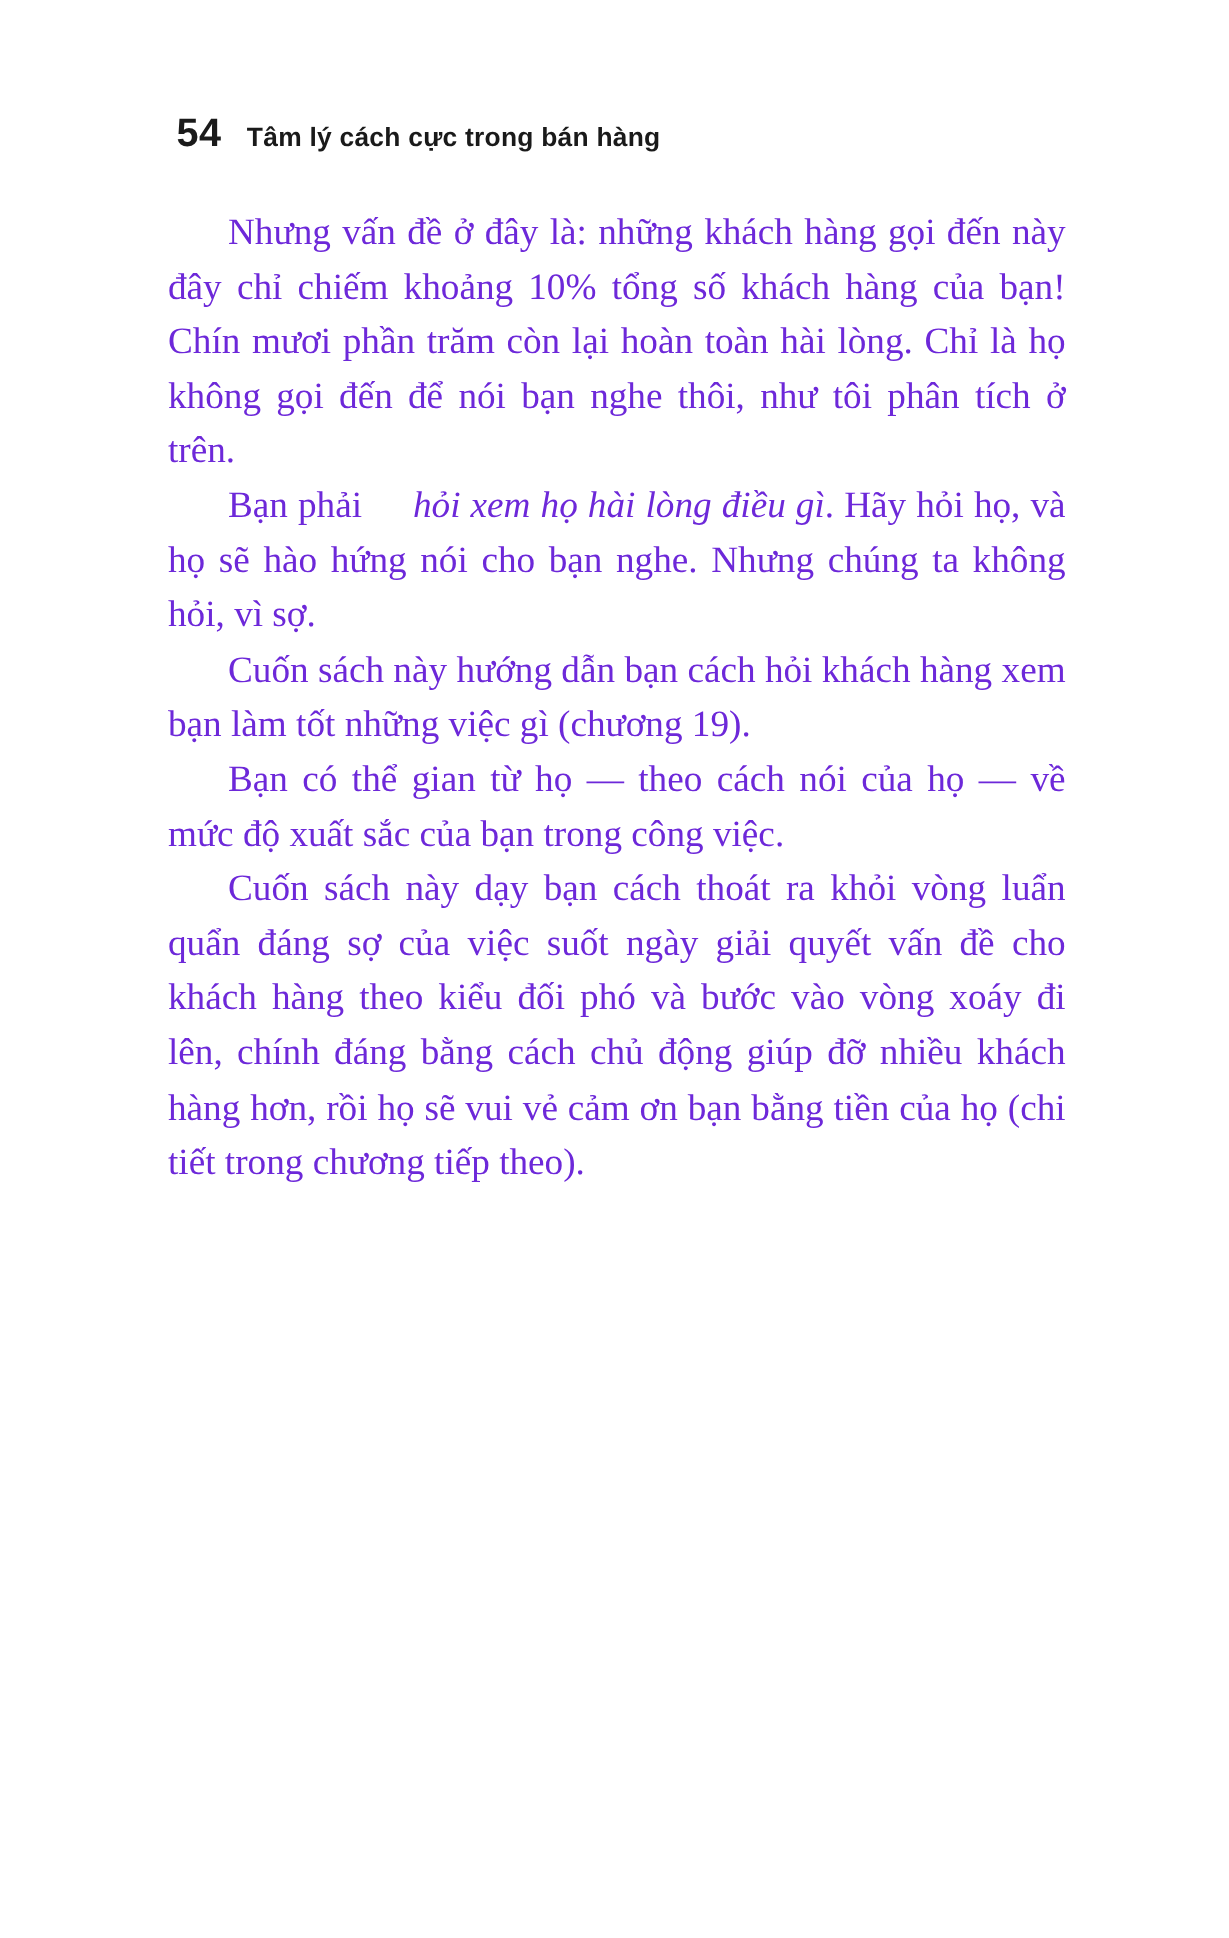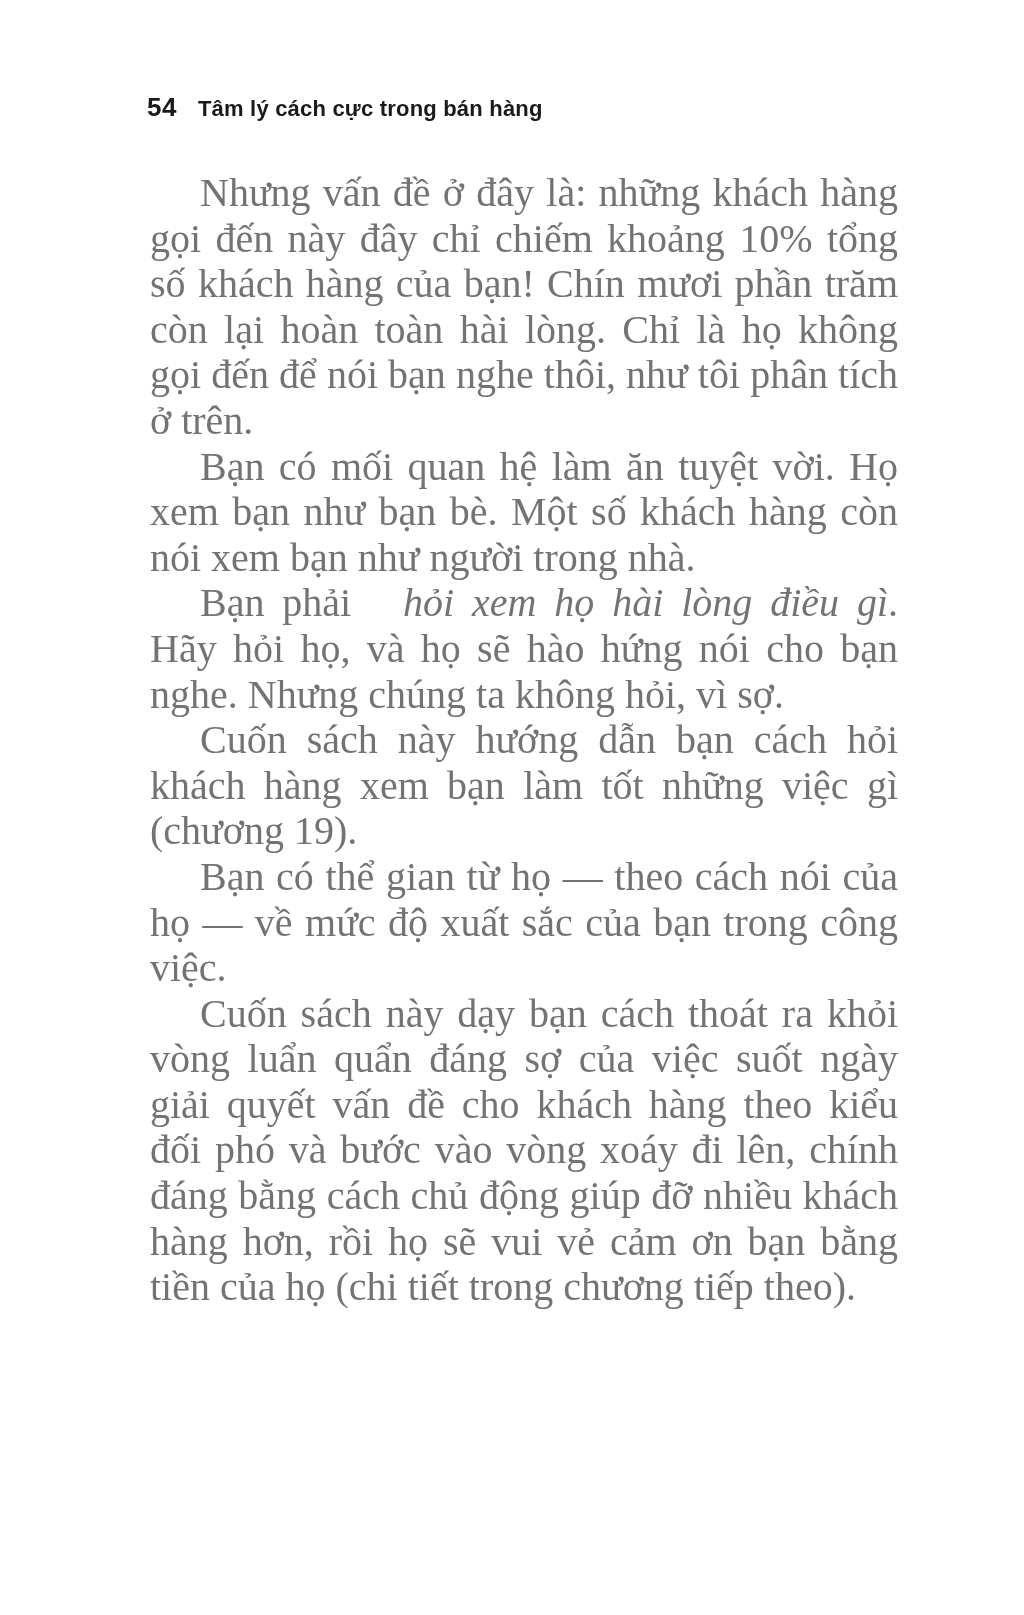--- a/index.html
+++ b/index.html
@@ -21,37 +21,37 @@
     left: 147px;
     display: flex;
     align-items: baseline;
     gap: 21px;
     font-family: "Liberation Sans", sans-serif;
     font-weight: 700;
     color: #1a1a1a;
     white-space: nowrap;
   }
   .page-number {
-    font-size: 26px;
+    font-size: 33px;
     letter-spacing: 0.5px;
   }
   .running-title {
     font-size: 22px;
     letter-spacing: 0.2px;
   }
   .page-body {
     position: absolute;
     top: 170px;
-    left: 150px;
+    left: 140px;
     width: 748px;
     font-family: "Liberation Serif", "DejaVu Serif", serif;
-    font-size: 40px;
+    font-size: 31px;
     line-height: 45.6px;
     text-align: justify;
-    color: #737373;
+    color: #6d28d9;
   }
   .page-body p {
     margin: 0;
     padding: 0;
     text-indent: 50px;
   }
   .seg-italic {
     font-style: italic;
     margin-left: 34px;
   }
@@ -59,19 +59,18 @@
 </head>
 <body>
 
 <div class="page">
   <div class="page-header">
     <span class="page-number">54</span>
     <span class="running-title">Tâm lý cách cực trong bán hàng</span>
   </div>
   <div class="page-body">
       <p><span>Nhưng vấn đề ở đây là: những khách hàng gọi đến này đây chỉ chiếm khoảng 10% tổng số khách hàng của bạn! Chín mươi phần trăm còn lại hoàn toàn hài lòng. Chỉ là họ không gọi đến để nói bạn nghe thôi, như tôi phân tích ở trên.</span></p>
-      <p><span>Bạn có mối quan hệ làm ăn tuyệt vời. Họ xem bạn như bạn bè. Một số khách hàng còn nói xem bạn như người trong nhà.</span></p>
       <p><span>Bạn phải </span><span class="seg-italic">hỏi xem họ hài lòng điều gì</span><span>. Hãy hỏi họ, và họ sẽ hào hứng nói cho bạn nghe. Nhưng chúng ta không hỏi, vì sợ.</span></p>
       <p><span>Cuốn sách này hướng dẫn bạn cách hỏi khách hàng xem bạn làm tốt những việc gì (chương 19).</span></p>
       <p><span>Bạn có thể gian từ họ — theo cách nói của họ — về mức độ xuất sắc của bạn trong công việc.</span></p>
       <p><span>Cuốn sách này dạy bạn cách thoát ra khỏi vòng luẩn quẩn đáng sợ của việc suốt ngày giải quyết vấn đề cho khách hàng theo kiểu đối phó và bước vào vòng xoáy đi lên, chính đáng bằng cách chủ động giúp đỡ nhiều khách hàng hơn, rồi họ sẽ vui vẻ cảm ơn bạn bằng tiền của họ (chi tiết trong chương tiếp theo).</span></p>
     </div>
 </div>
 
 </body></html>

